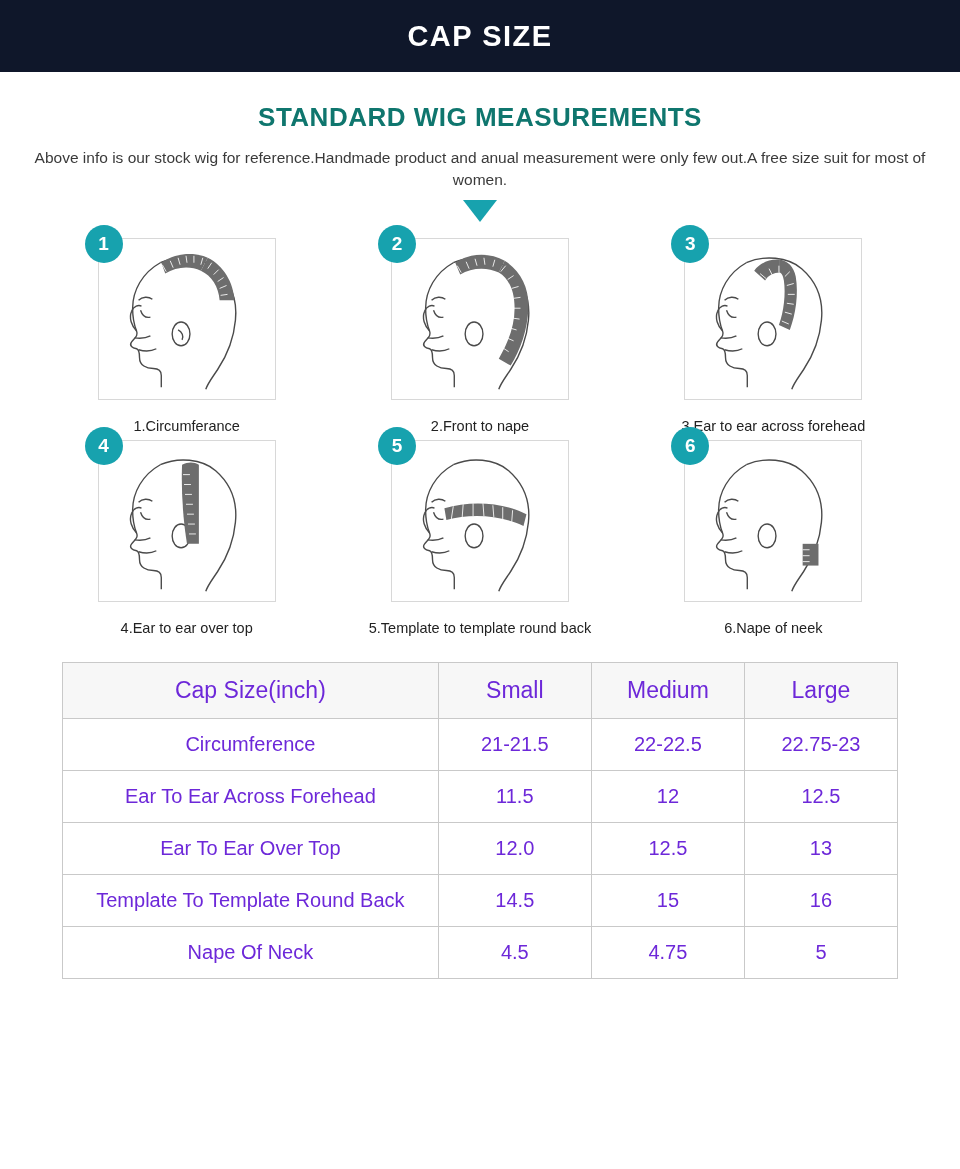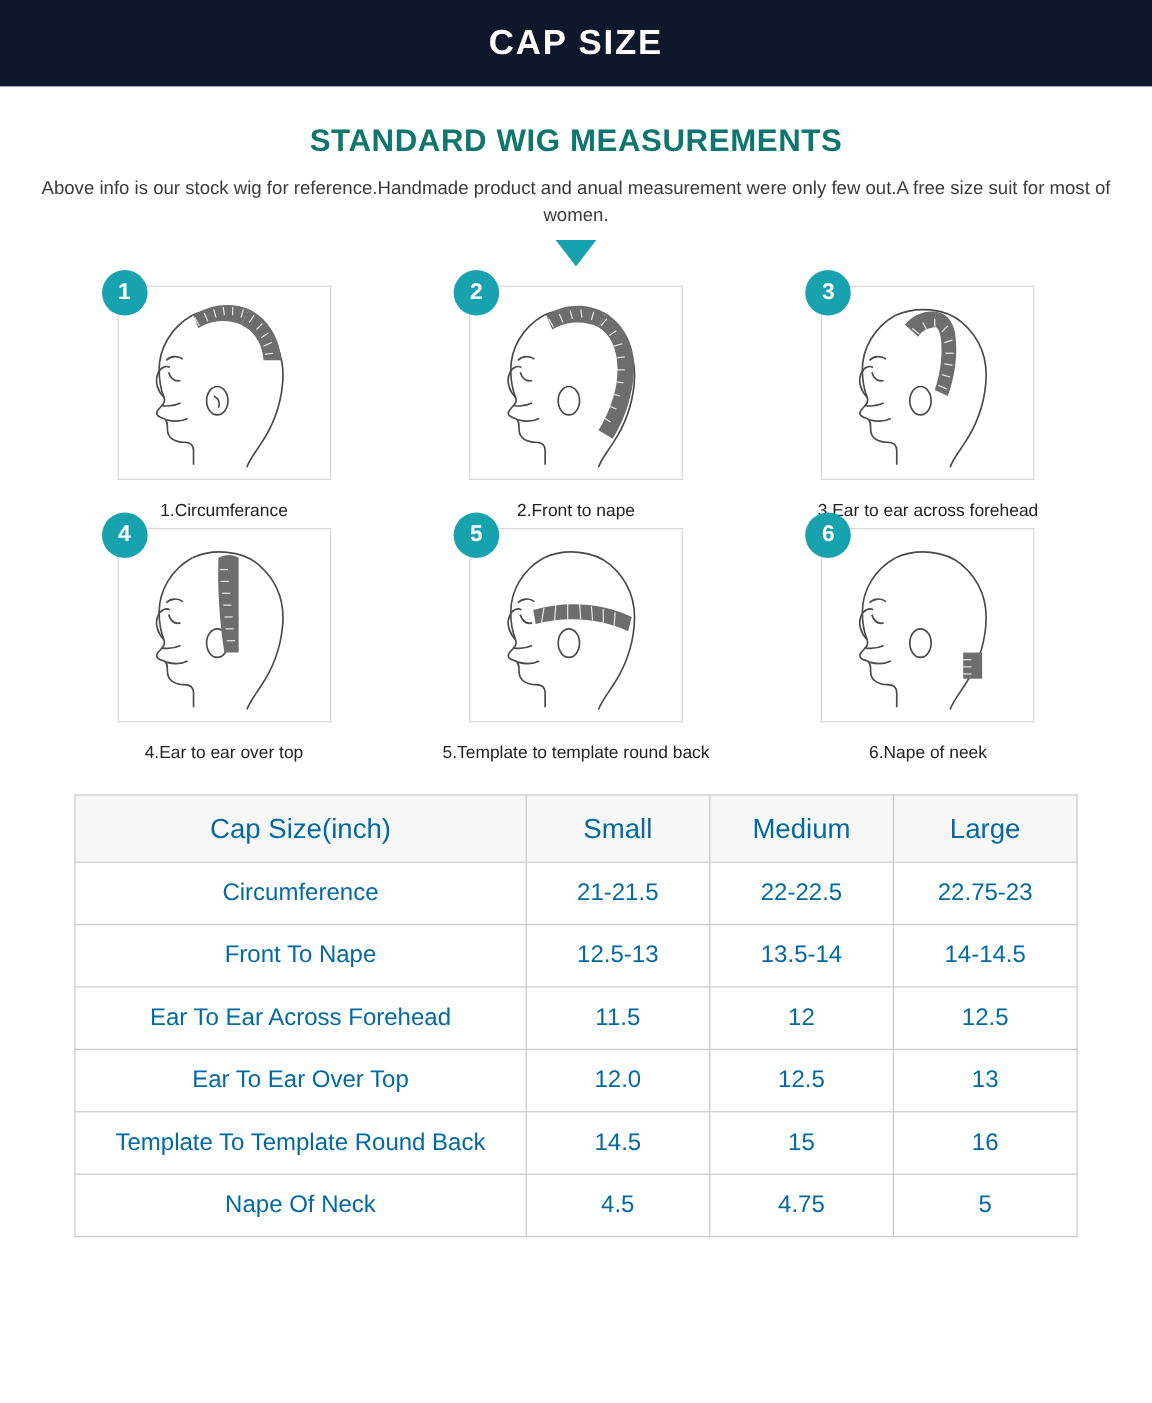--- a/index.html
+++ b/index.html
@@ -119,21 +119,21 @@
   }
   table.size-table {
     width: 100%;
     border-collapse: collapse;
     table-layout: fixed;
   }
   table.size-table td, table.size-table th {
     border: 1px solid #c9c9c9;
     text-align: center;
     font-weight: normal;
-    color: #0369a1;
+    color: #6d28d9;
   }
   table.size-table thead th {
     height: 56px;
     font-size: 23px;
     background: #f7f7f7;
   }
   table.size-table thead th.first-col {
     font-size: 23px;
   }
   table.size-table tbody td {
@@ -382,26 +382,20 @@
         </tr>
       </thead>
       <tbody>
         <tr>
           <td class="row-label">Circumference</td>
           <td>21-21.5</td>
           <td>22-22.5</td>
           <td>22.75-23</td>
         </tr>
         <tr>
-          <td class="row-label">Front To Nape</td>
-          <td>12.5-13</td>
-          <td>13.5-14</td>
-          <td>14-14.5</td>
-        </tr>
-        <tr>
           <td class="row-label">Ear To Ear Across Forehead</td>
           <td>11.5</td>
           <td>12</td>
           <td>12.5</td>
         </tr>
         <tr>
           <td class="row-label">Ear To Ear Over Top</td>
           <td>12.0</td>
           <td>12.5</td>
           <td>13</td>

